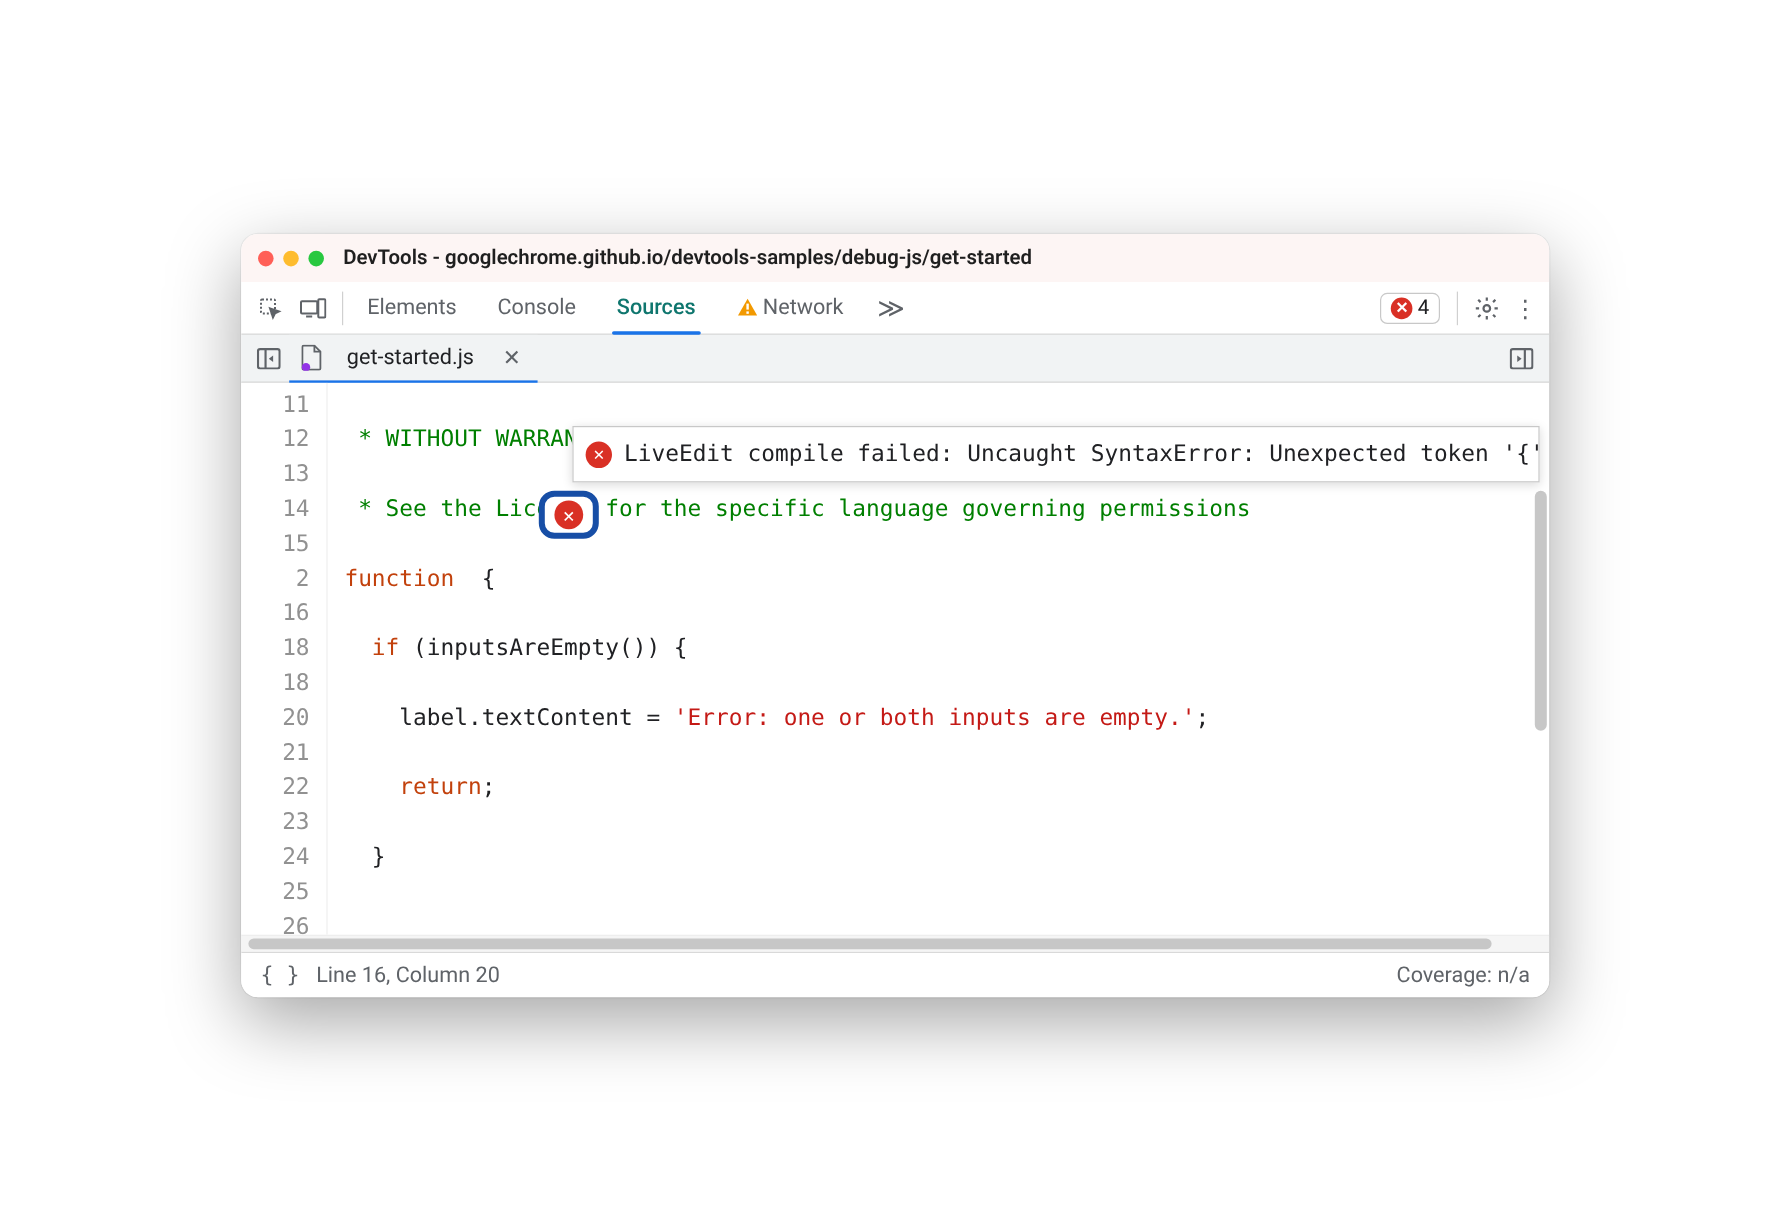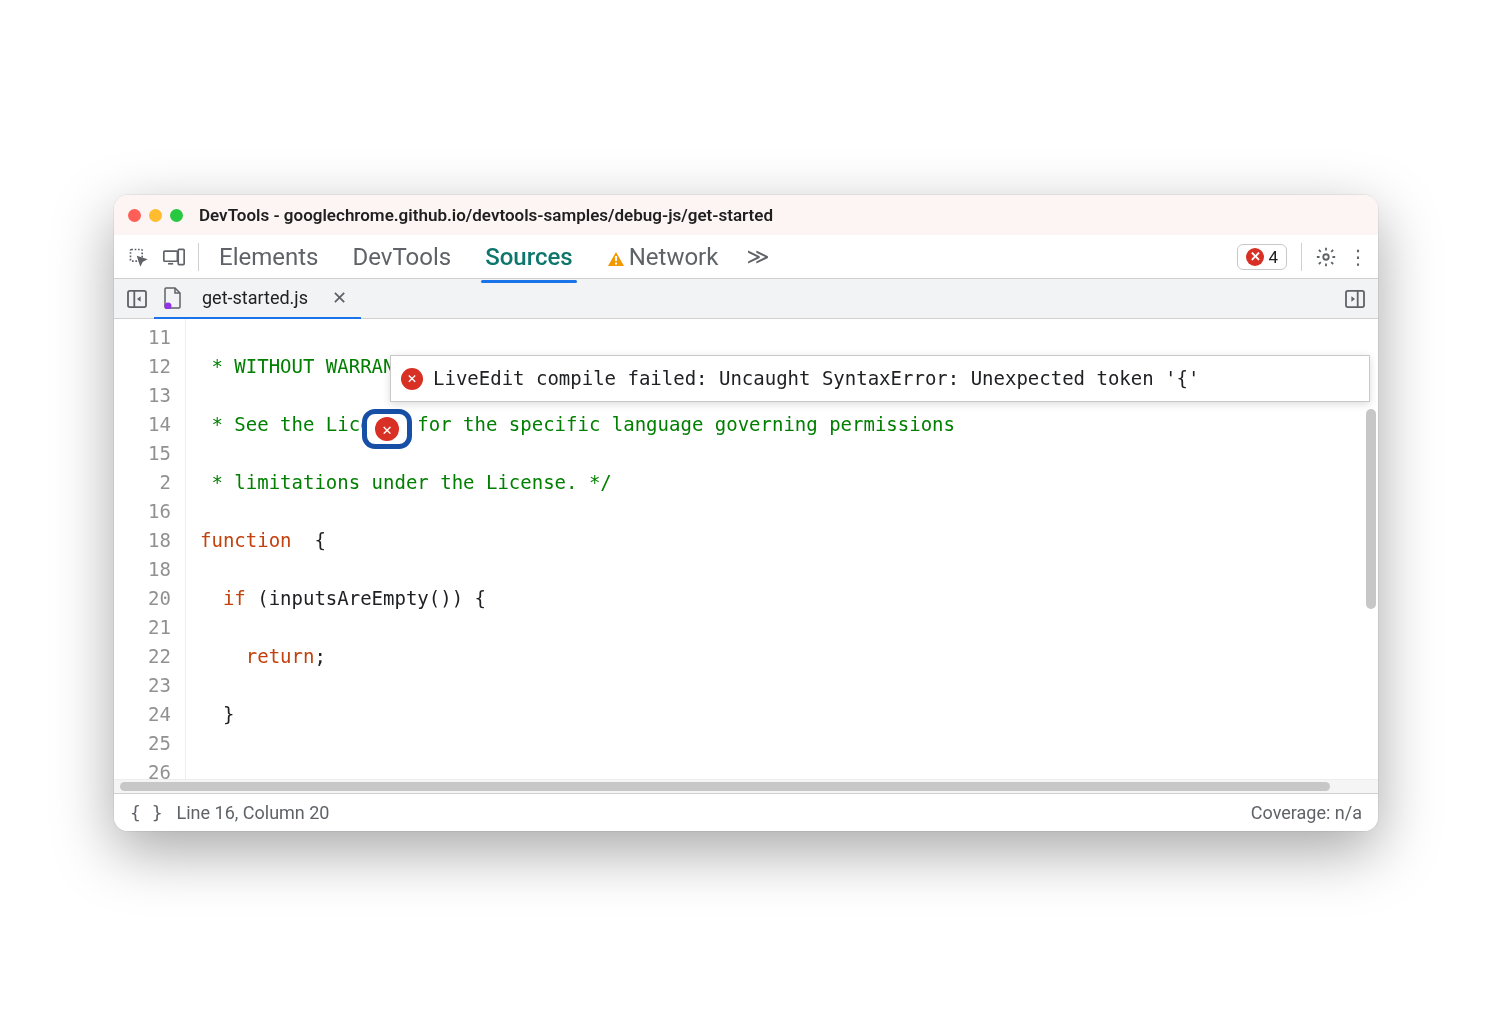--- a/index.html
+++ b/index.html
@@ -5,21 +5,21 @@
     * { box-sizing: border-box; margin: 0; padding: 0; }
     body {
       font-family: -apple-system, BlinkMacSystemFont, "Segoe UI", Roboto, sans-serif;
       background: #fff;
       display: flex;
       align-items: center;
       justify-content: center;
       min-height: 100vh;
     }
     .window {
-      width: 1264px;
+      width: 1090px;
       background: #fff;
       border-radius: 14px;
       box-shadow: 0 20px 60px rgba(0,0,0,0.35), 0 0 0 1px rgba(0,0,0,0.05);
       overflow: hidden;
       position: relative;
     }
     .titlebar {
       display: flex;
       align-items: center;
       padding: 10px 14px;
@@ -45,21 +45,21 @@
       align-items: center;
       justify-content: center;
       width: 36px;
       height: 36px;
       color: #5f6368;
     }
     .divider-v { width: 1px; height: 28px; background: #d0d0d0; margin: 0 6px; }
     .tabs { display: flex; align-items: center; gap: 6px; flex: 1; }
     .tab {
       padding: 10px 14px;
-      font-size: 24px;
+      font-size: 18px;
       color: #5f6368;
       position: relative;
       cursor: pointer;
     }
     .tab.active {
       color: #0f766e;
       font-weight: 500;
     }
     .tab.active::after {
       content: "";
@@ -255,21 +255,21 @@
     <div class="tb-btn">
       <svg width="22" height="18" viewBox="0 0 26 20" fill="none" stroke="#5f6368" stroke-width="2">
         <rect x="1" y="3" width="16" height="12" rx="1"></rect>
         <path d="M6 18 H12"></path>
         <rect x="18" y="1" width="7" height="18" rx="1"></rect>
       </svg>
     </div>
     <div class="divider-v"></div>
     <div class="tabs">
       <div class="tab">Elements</div>
-      <div class="tab">DevTools</div>
+      <div class="tab">Console</div>
       <div class="tab active">Sources</div>
       <div class="tab">
         <span class="warn-icon">
           <svg width="18" height="16" viewBox="0 0 18 16">
               <path d="M9 1 L17 15 H1 Z" fill="#f29900"></path>
               <rect x="8" y="5" width="2" height="5" fill="#fff"></rect>
               <rect x="8" y="11.5" width="2" height="2" fill="#fff"></rect>
             </svg>
         </span><span>Network</span>
       </div>
@@ -333,23 +333,23 @@
       <div>21</div>
       <div>22</div>
       <div>23</div>
       <div>24</div>
       <div>25</div>
       <div>26</div>
     </div>
     <div class="code">
 <div><span class="cm"> * WITHOUT WARRANTIES OR CONDITIONS OF ANY KIND, either express or</span></div>
 <div><span class="cm"> * See the License for the specific language governing permissions</span></div>
-<div><span class="cm"> * limitations under the License. */</span></div>
 <div><span class="kw">function</span><span>  {</span></div>
 <div><span class="kw">  if</span><span> (inputsAreEmpty()) {</span></div>
+<div><span>    label.textContent = </span><span class="str">'Error: one or both inputs are empty.'</span><span>;</span></div>
 <div><span class="kw">    return</span><span>;</span></div>
 <div><span>  }</span></div>
 
 
 
 
 
 
 
 

